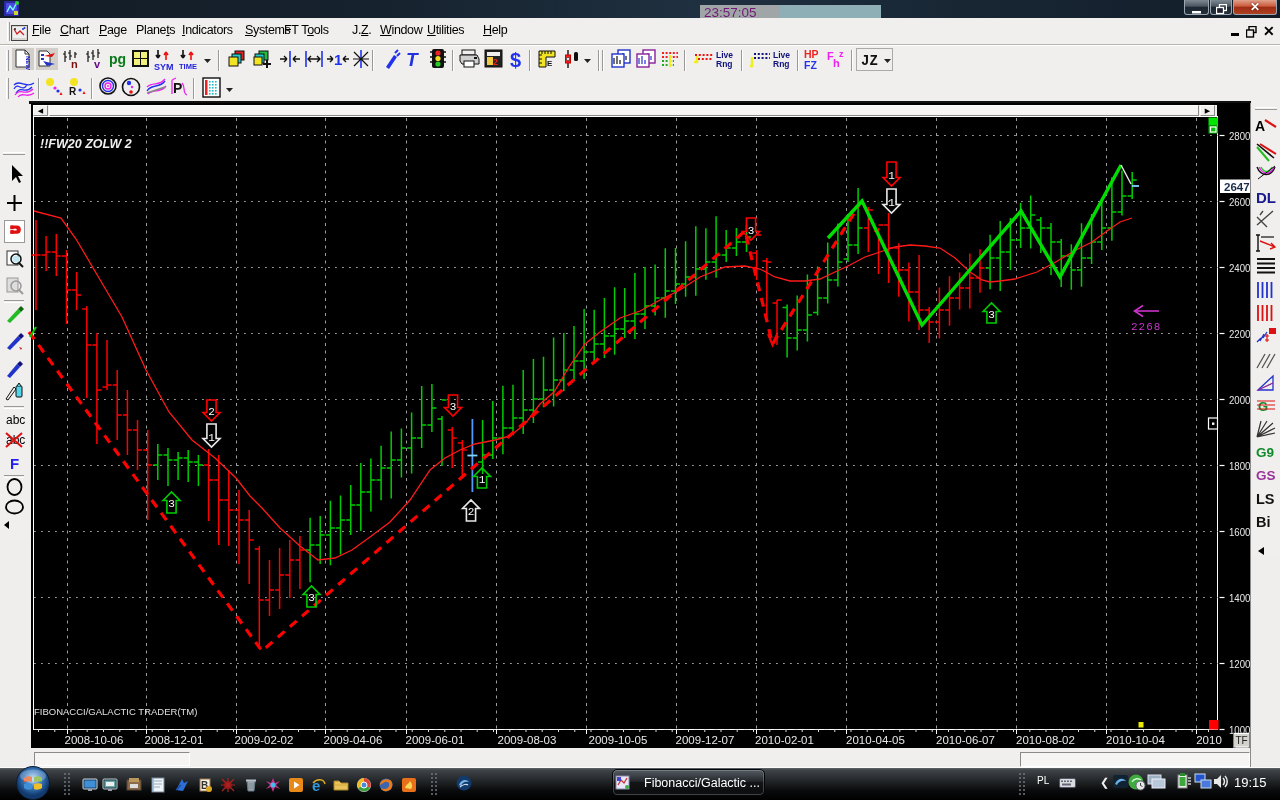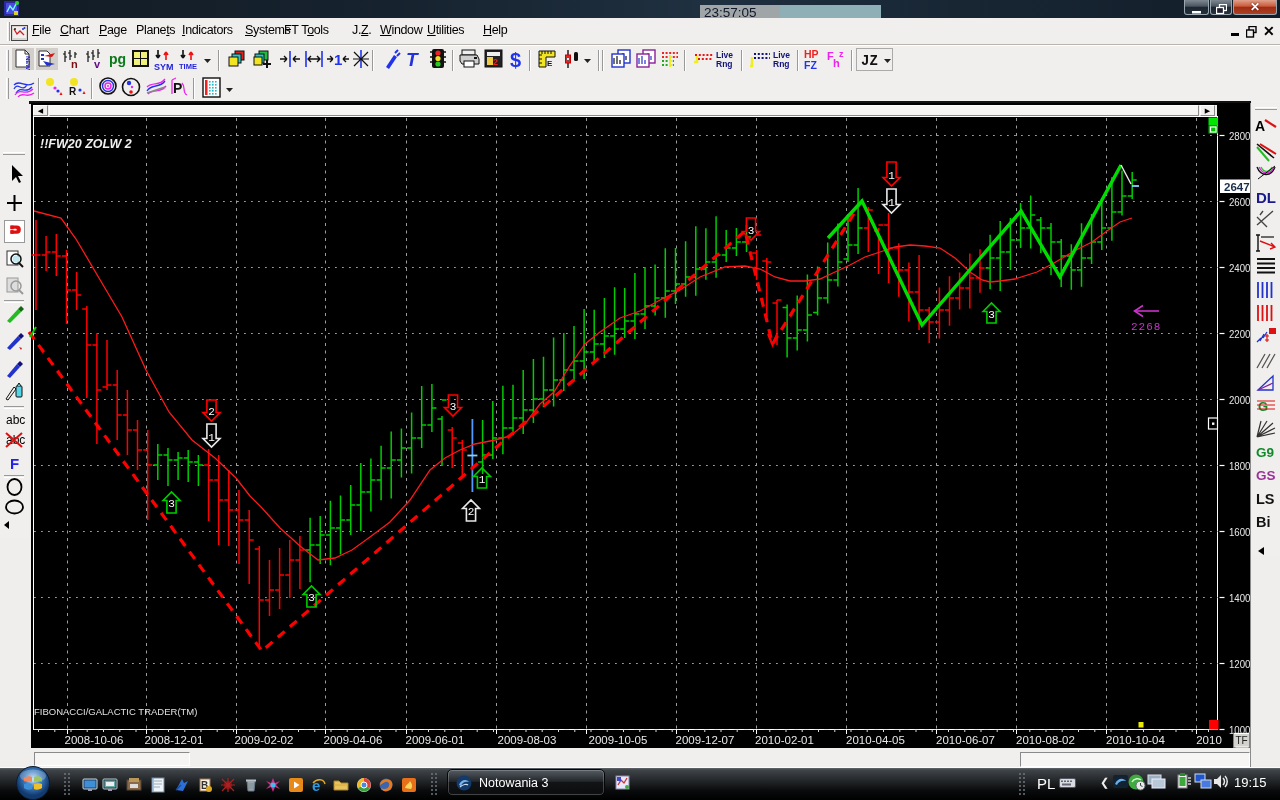--- a/index.html
+++ b/index.html
@@ -1,40 +1,40 @@
 <!DOCTYPE html>
 <html><head><meta charset="utf-8"><title>t</title><style>
 *{margin:0;padding:0;box-sizing:border-box}
 html,body{width:1280px;height:800px;overflow:hidden;background:#ebeae8;font-family:"Liberation Sans",sans-serif}
 #root{position:absolute;left:0;top:0;width:1280px;height:800px}
 .abs{position:absolute}
 #titlebar{left:0;top:0;width:1280px;height:18px;background:linear-gradient(90deg,#121c26 0%,#16222e 30%,#1f3040 55%,#182634 75%,#121d28 100%)}
 #titletext{left:67px;top:2.5px;color:#fff;font-size:11.5px;font-weight:bold;white-space:nowrap;letter-spacing:-0.4px}
 #clockbox{left:700px;top:5px;width:181px;height:14.5px;background:#8fafb6;}
 #clockbox .lft{position:absolute;left:0;top:0;width:80px;height:14.5px;background:#a0a6a7}
-#clockbox .txt{position:absolute;left:4px;top:0px;font-size:13.5px;color:#0f172a}
+#clockbox .txt{position:absolute;left:4px;top:0px;font-size:13.5px;color:#701a75}
 .winbtn{top:0;height:14.5px;border:1px solid #9aa6b0;border-top:none;color:#fff;text-align:center;border-radius:0 0 3px 3px}
 #btnmin{left:1184px;width:25px;background:linear-gradient(#7e8993 0%,#4a5560 45%,#1d2733 50%,#232f3b 100%)}
 #btnmax{left:1210px;width:22px;background:linear-gradient(#7e8993 0%,#4a5560 45%,#1d2733 50%,#232f3b 100%)}
 #btncls{left:1233px;width:44px;background:linear-gradient(#e0a18c 0%,#cc5a3a 45%,#9c2d16 50%,#b0401f 100%)}
 #menubar{left:0;top:18px;width:1280px;height:27px;background:#f0efed;border-bottom:1px solid #b8b4ae}
 .mi{top:23px;font-size:12.5px;color:#000;letter-spacing:-0.35px}
 #toolbars{left:0;top:46px;width:1280px;height:57px;background:#f0efed}
 #chartzone{left:0;top:103px;width:1280px;height:665px;background:#efeeec}
 #palette{left:0;top:103px;width:29px;height:435px;background:#f0efed}
 #topsb{left:33px;top:105px;width:1184px;height:10.5px;background:#f0efed}
 #sbthumb{left:49px;top:105px;width:1150px;height:10.5px;background:#f6f5f3;border:1px solid #8a8a8a;border-top-color:#fcfcfc;border-left-color:#fcfcfc}
 .sbbtn{top:105px;width:15px;height:10.5px;background:#f0efed;border:1px solid #8a8a8a;border-top-color:#fff;border-left-color:#fff;color:#000;font-size:7px;line-height:9px;text-align:center}
 #righttools{left:1251px;top:104px;width:29px;height:452px;background:#f0efed}
 #botstrip{left:31px;top:748px;width:1219px;height:20px;background:#f0efed}
 .sunk{background:#f6f5f3;border:1px solid #8a8a8a;border-bottom-color:#fff;border-right-color:#fff}
 #taskbar{left:0;top:768px;width:1280px;height:32px;background:linear-gradient(#62686d 0%,#3f4449 6%,#232629 40%,#0a0b0c 70%,#000 100%)}
 .tbtn{top:769px;height:27px;background:linear-gradient(rgba(115,125,135,0.4),rgba(40,45,52,0.28) 45%,rgba(5,6,8,0.5) 50%,rgba(28,30,35,0.35));border:1px solid #050608;border-radius:5px;box-shadow:inset 0 0 0 1px rgba(255,255,255,0.22)}
 .tbtn .lbl{position:absolute;left:31px;top:6px;color:#fff;font-size:12.5px;white-space:nowrap}
-.trytxt{color:#fff;font-size:15px}
+.trytxt{color:#fff;font-size:10px}
 </style></head><body>
 <div id="root">
 <div class="abs" id="titlebar"></div>
 <svg class="abs" style="left:4px;top:1px" width="17" height="16" viewBox="0 0 17 16">
       <rect x="0" y="0" width="15" height="15" fill="#2a2a9a"></rect>
       <rect x="2" y="2" width="11" height="11" fill="#4a4ae0"></rect>
       <path d="M3 11 L6 5 L9 9 L12 3" stroke="#7ff" stroke-width="1.4" fill="none"></path>
       <circle cx="13" cy="2" r="2" fill="#2ad42a"></circle>
       <rect x="10" y="10" width="4" height="4" fill="#d4d42a"></rect>
     </svg>
@@ -709,28 +709,28 @@
       <circle cx="6" cy="7" r="1" fill="#6f767c"></circle>
       <circle cx="2" cy="11" r="1" fill="#6f767c"></circle>
       <circle cx="6" cy="11" r="1" fill="#6f767c"></circle>
       <circle cx="2" cy="15" r="1" fill="#6f767c"></circle>
       <circle cx="6" cy="15" r="1" fill="#6f767c"></circle>
       <circle cx="2" cy="19" r="1" fill="#6f767c"></circle>
       <circle cx="6" cy="19" r="1" fill="#6f767c"></circle>
       <circle cx="2" cy="23" r="1" fill="#6f767c"></circle>
       <circle cx="6" cy="23" r="1" fill="#6f767c"></circle>
     </svg>
-<div class="abs tbtn" style="left:447px;width:158px">
-      <span class="lbl">Notowania 3</span>
-    </div>
 <svg class="abs" style="left:456px;top:775px" width="16" height="16" viewBox="0 0 16 16">
       <circle cx="8" cy="8" r="7.5" fill="#123a6a"></circle>
       <path d="M3 10 C5 4,11 4,13 7 C10 6,6 7,5 11 Z" fill="#7ab4e8"></path>
       <path d="M4 12 C7 9,11 9,12 10" stroke="#cde" stroke-width="1.2" fill="none"></path>
     </svg>
+<div class="abs tbtn" style="left:612px;width:153px">
+      <span class="lbl">Fibonacci/Galactic ...</span>
+    </div>
 <svg class="abs" style="left:615px;top:775px" width="16" height="16" viewBox="0 0 16 16">
       <rect x="1" y="1" width="13" height="13" fill="#e8e8f8" stroke="#88a"></rect>
       <path d="M3 10 L6 5 L9 8 L12 3" stroke="#c33" stroke-width="1.3" fill="none"></path>
       <rect x="2" y="2" width="4" height="4" fill="#44c"></rect>
       <circle cx="12" cy="12" r="2" fill="#4a4"></circle>
     </svg>
 <svg class="abs" style="left:1018px;top:771px" width="8" height="27">
       <circle cx="2" cy="3" r="1" fill="#6f767c"></circle>
       <circle cx="6" cy="3" r="1" fill="#6f767c"></circle>
       <circle cx="2" cy="7" r="1" fill="#6f767c"></circle>

